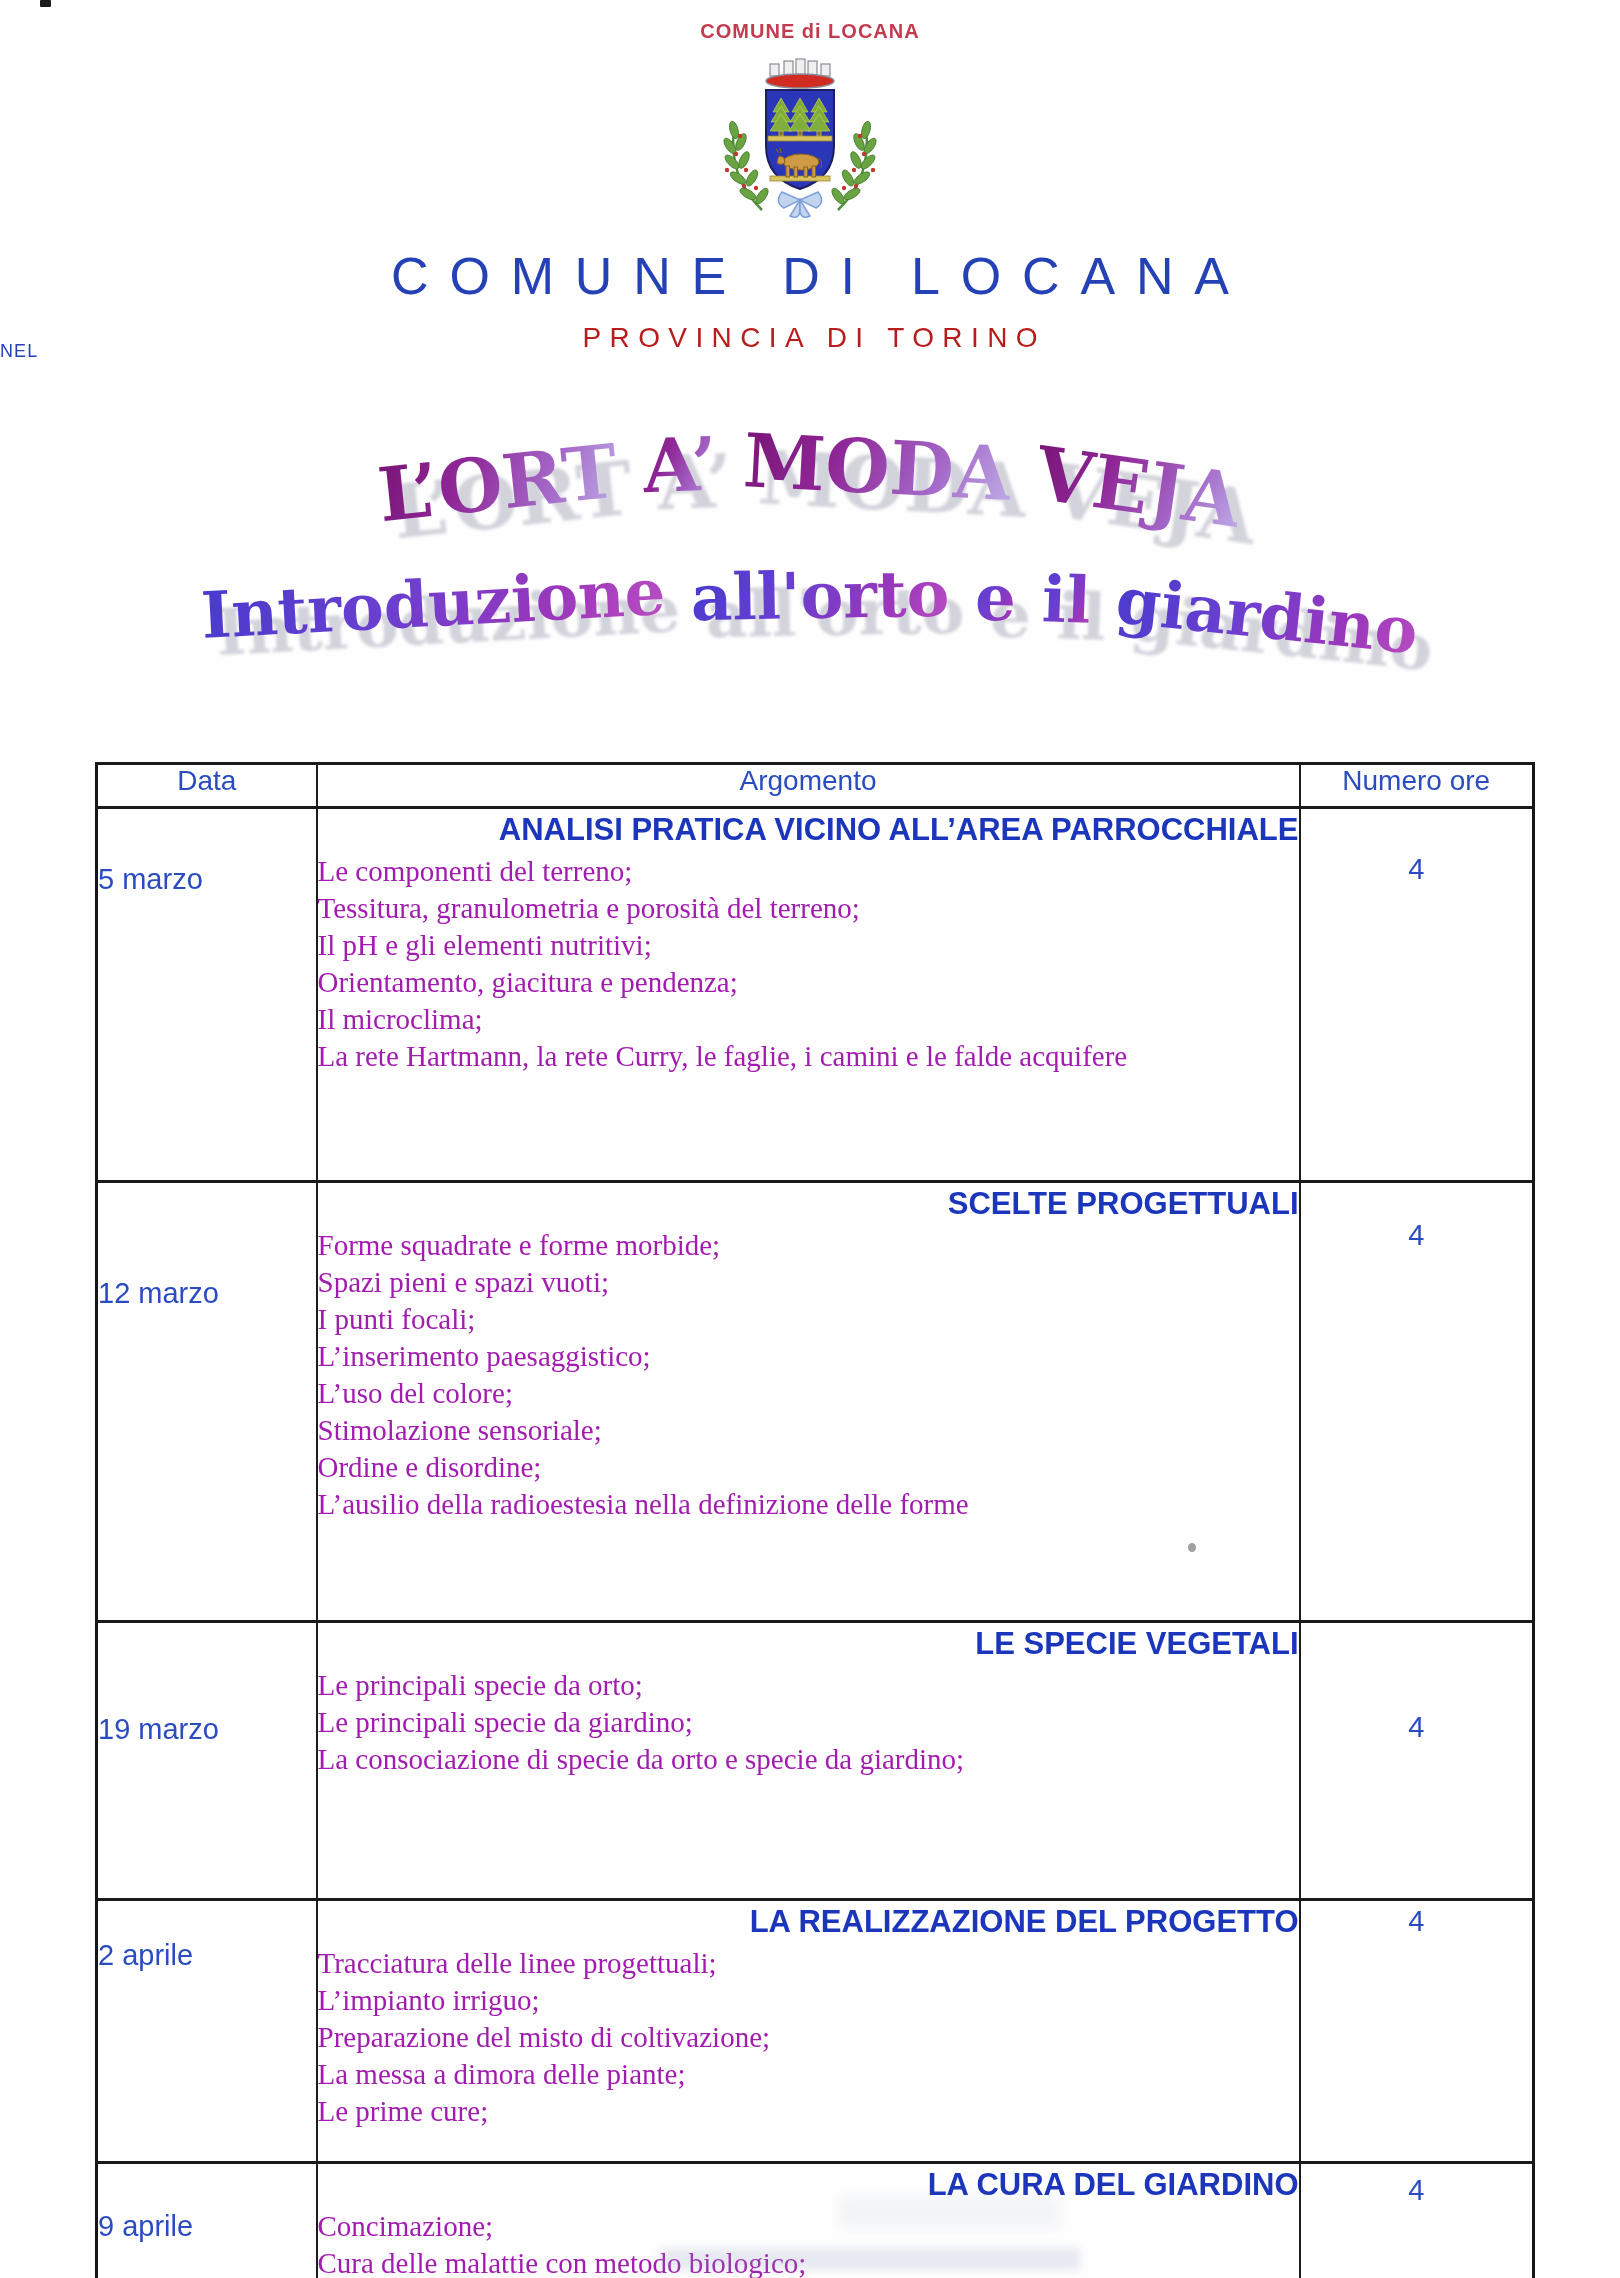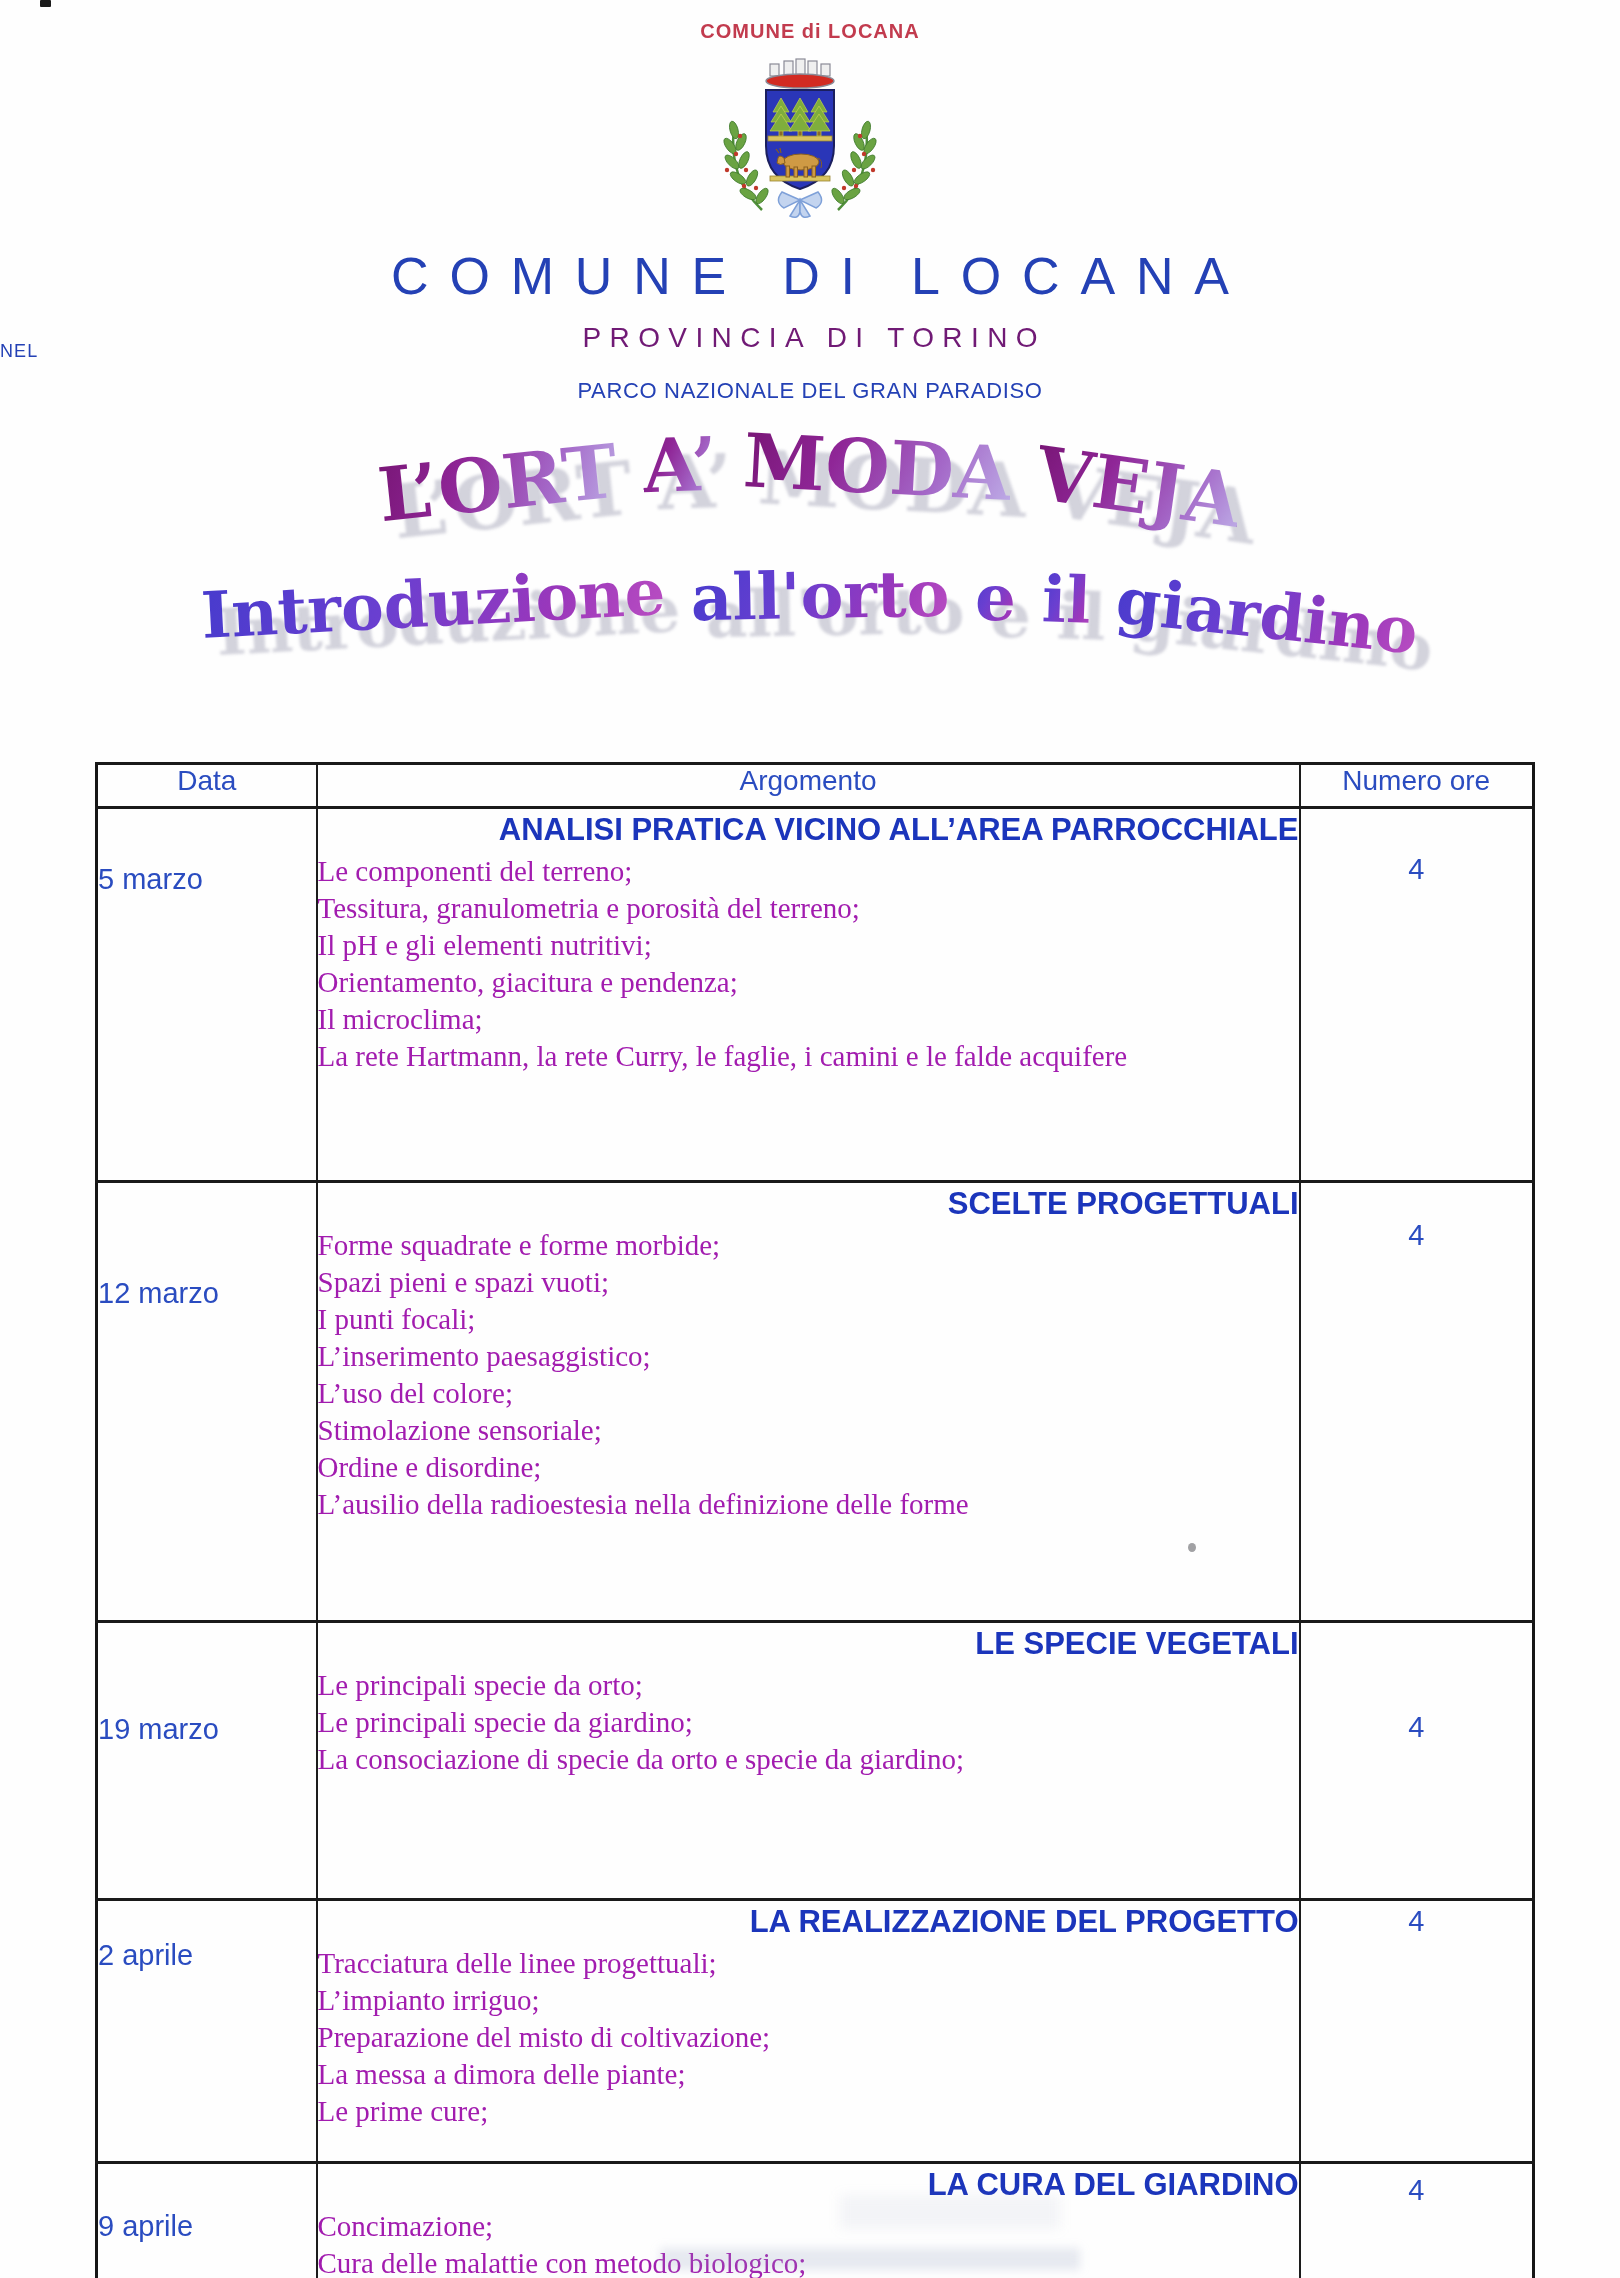--- a/index.html
+++ b/index.html
@@ -17,21 +17,21 @@
     color:#c23b4e;font-size:20px;letter-spacing:1px;font-weight:bold;
   }
   .crest{position:absolute;top:50px;left:700px;width:200px;height:172px;}
 
   .muni-title{
     position:absolute;top:246px;left:0;width:100%;text-align:center;
     color:#2441b5;font-size:52px;letter-spacing:.40em;text-indent:.40em;white-space:nowrap;
   }
   .province{
     position:absolute;top:322px;left:0;width:100%;text-align:center;
-    color:#701a75;font-size:28px;letter-spacing:.30em;text-indent:.30em;white-space:nowrap;
+    color:#b91c1c;font-size:28px;letter-spacing:.30em;text-indent:.30em;white-space:nowrap;
   }
   .nel{
     position:absolute;top:341px;left:0;width:100%;text-align:left;
     color:#2441b5;font-size:18px;letter-spacing:.06em;
   }
   .park{
     position:absolute;top:378px;left:0;width:100%;text-align:center;
     color:#2441b5;font-size:22px;letter-spacing:.03em;
   }
 
@@ -200,21 +200,20 @@
       <rect x="112" y="116" width="3.5" height="11"></rect>
       <path d="M84,108 Q79,104 78,108 L77,113 Q80,116 85,113 Z"></path>
       <path d="M118,108 Q123,110 121,118" fill="none"></path>
       <path d="M79,103 L76,99 M81,103 L80,98" fill="none" stroke-width="1.2"></path>
     </g>
   </svg>
 
   <div class="muni-title">COMUNE DI LOCANA</div>
   <div class="province">PROVINCIA DI TORINO</div>
   <div class="nel">NEL</div>
-  <div class="park">PARCO NAZIONALE DEL GRAN PARADISO</div>
 
   <div class="wordart wa1">
     <div class="wa-layer wa-ghost">
       <span class="w0">L’ORT</span><span class="w1">A’</span><span class="w2">MODA</span><span class="w3">VEJA</span>
     </div>
     <div class="wa-layer wa-main">
       <span class="w0">L’ORT</span><span class="w1">A’</span><span class="w2">MODA</span><span class="w3">VEJA</span>
     </div>
   </div>
 

